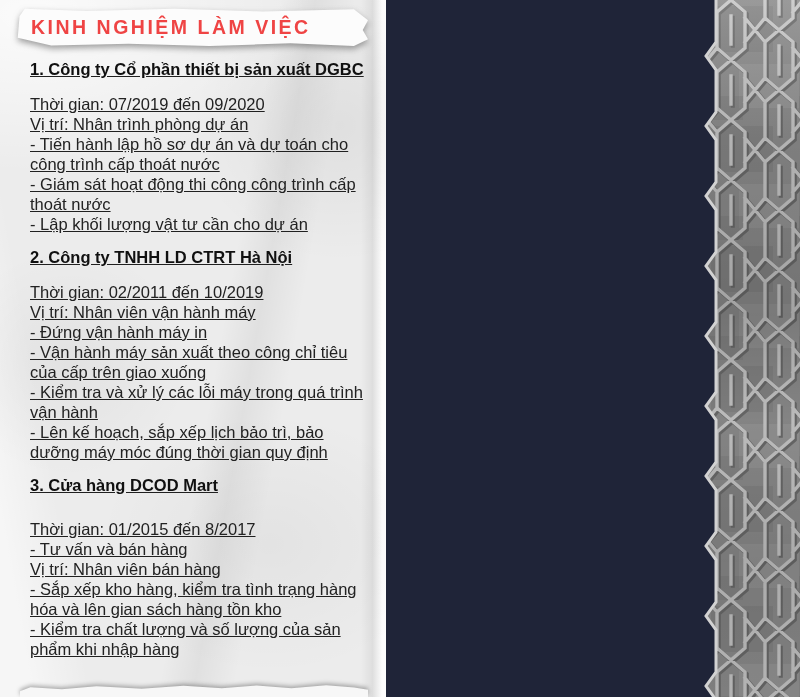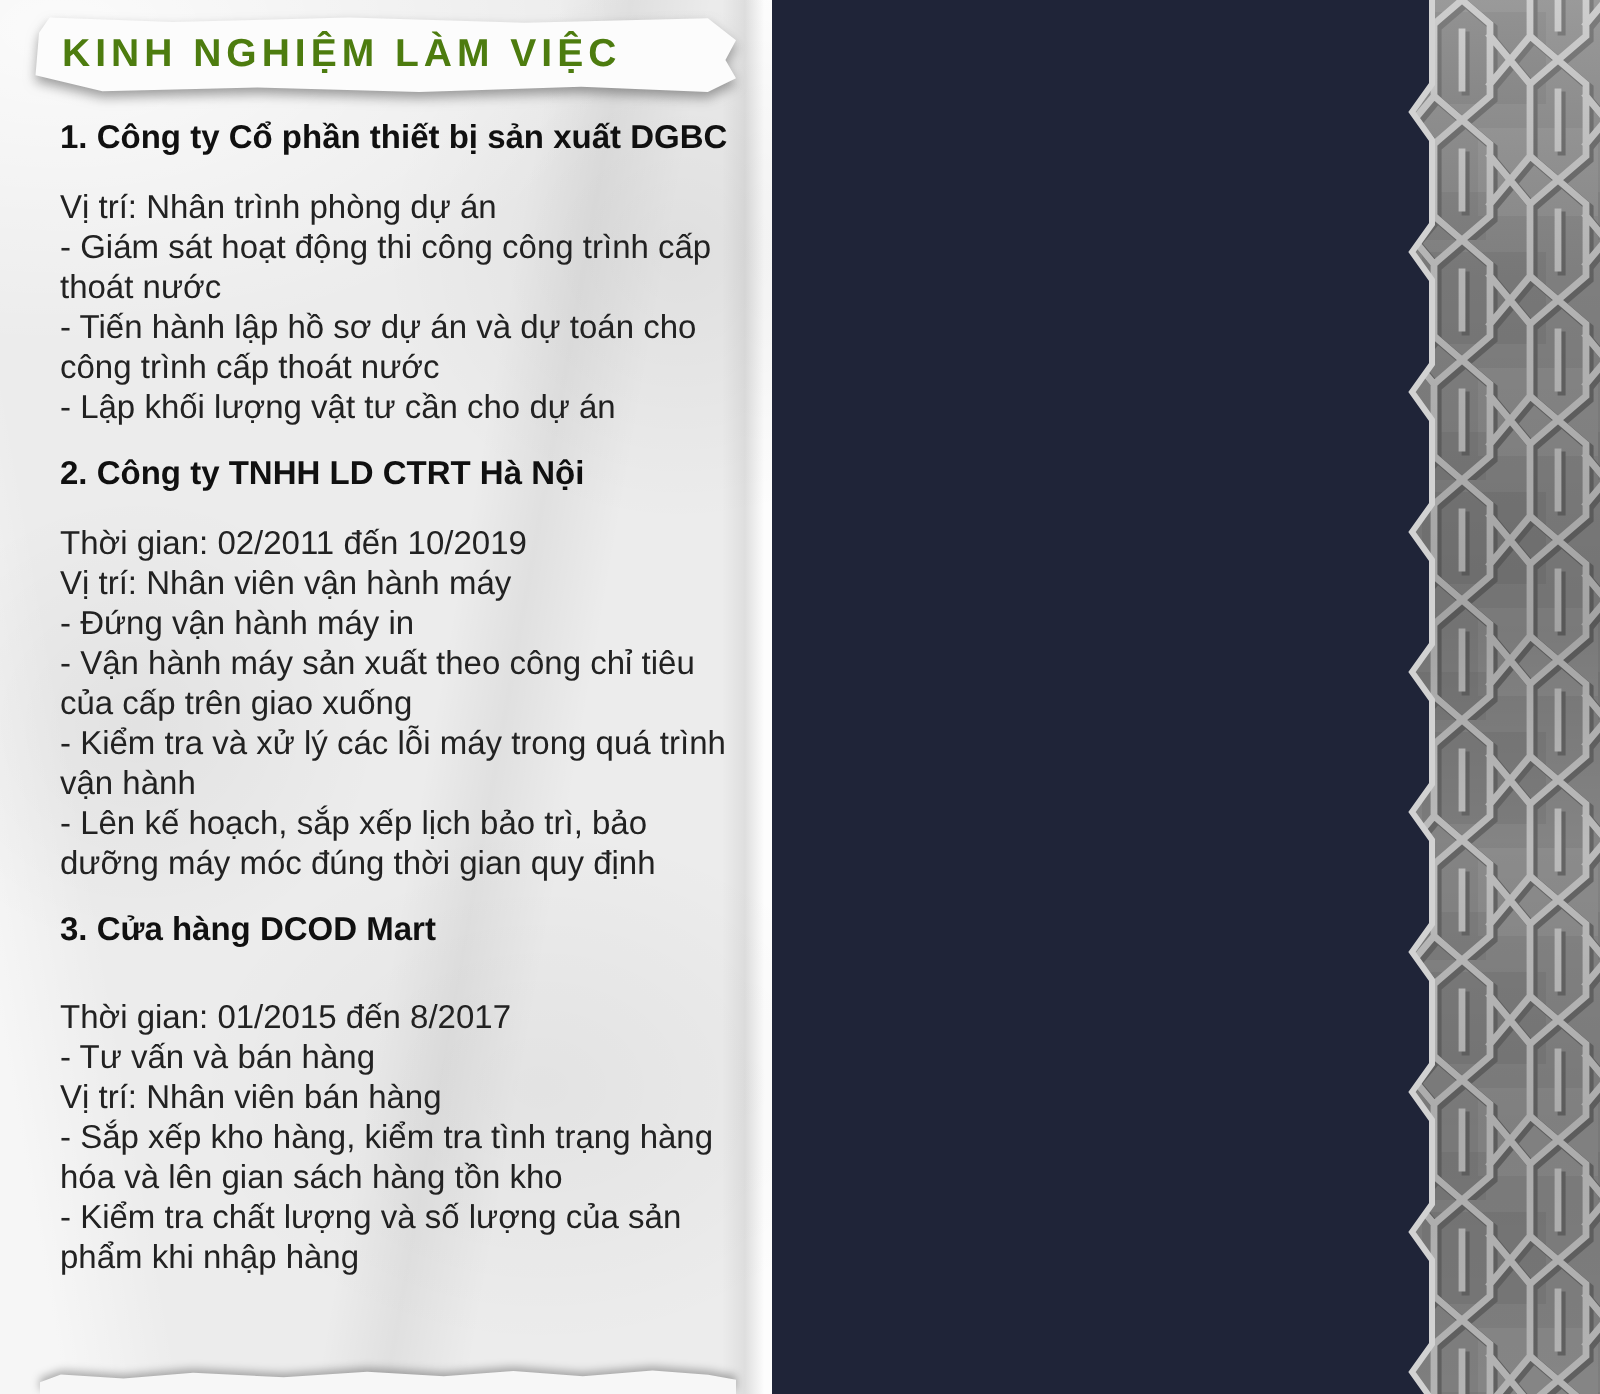--- a/index.html
+++ b/index.html
@@ -40,26 +40,26 @@
     background: #fcfcfc;
     clip-path: polygon(1% 22%, 2.5% 2%, 20% 8%, 45% 2%, 70% 9%, 96% 3%, 100% 32%,
                        98.5% 58%, 100% 82%, 96% 100%, 78% 93%, 55% 100%, 32% 94%,
                        10% 99%, 0.5% 78%);
     display: flex; align-items: center;
     padding-left: 15px;
   }
   .strip h1 {
     font-size: 19.5px; font-weight: bold;
     letter-spacing: 2.5px;
-    color: #4d7c0f;
+    color: #ef4444;
     white-space: nowrap;
   }
 
   
-  .content { padding: 46px 16px 0 30px; color: #202020; }
+  .content { padding: 46px 16px 0 30px; color: #202020; text-decoration: underline; }
   .content h2 {
     margin-top: 14px;
     font-size: 16.5px; font-weight: bold; color: #101010;
   }
   .para { margin-top: 15px; }
   .sec3 .para { margin-top: 24px; }
   .line { font-size: 16.5px; line-height: 20px; color: #222; }
 
   
   .next-wrap {
@@ -97,23 +97,24 @@
       <div class="strip">
         <h1>KINH NGHIỆM LÀM VIỆC</h1>
       </div>
     </div>
 
     <div class="content">
 
       <section class="sec1">
         <h2>1. Công ty Cổ phần thiết bị sản xuất DGBC</h2>
         <div class="para">
+          <p class="line">Thời gian: 07/2019 đến 09/2020</p>
           <p class="line">Vị trí: Nhân trình phòng dự án</p>
+          <p class="line">- Tiến hành lập hồ sơ dự án và dự toán cho công trình cấp thoát nước</p>
           <p class="line">- Giám sát hoạt động thi công công trình cấp thoát nước</p>
-          <p class="line">- Tiến hành lập hồ sơ dự án và dự toán cho công trình cấp thoát nước</p>
           <p class="line">- Lập khối lượng vật tư cần cho dự án</p>
         </div>
       </section>
 
       <section class="sec2">
         <h2>2. Công ty TNHH LD CTRT Hà Nội</h2>
         <div class="para">
           <p class="line">Thời gian: 02/2011 đến 10/2019</p>
           <p class="line">Vị trí: Nhân viên vận hành máy</p>
           <p class="line">- Đứng vận hành máy in</p>

